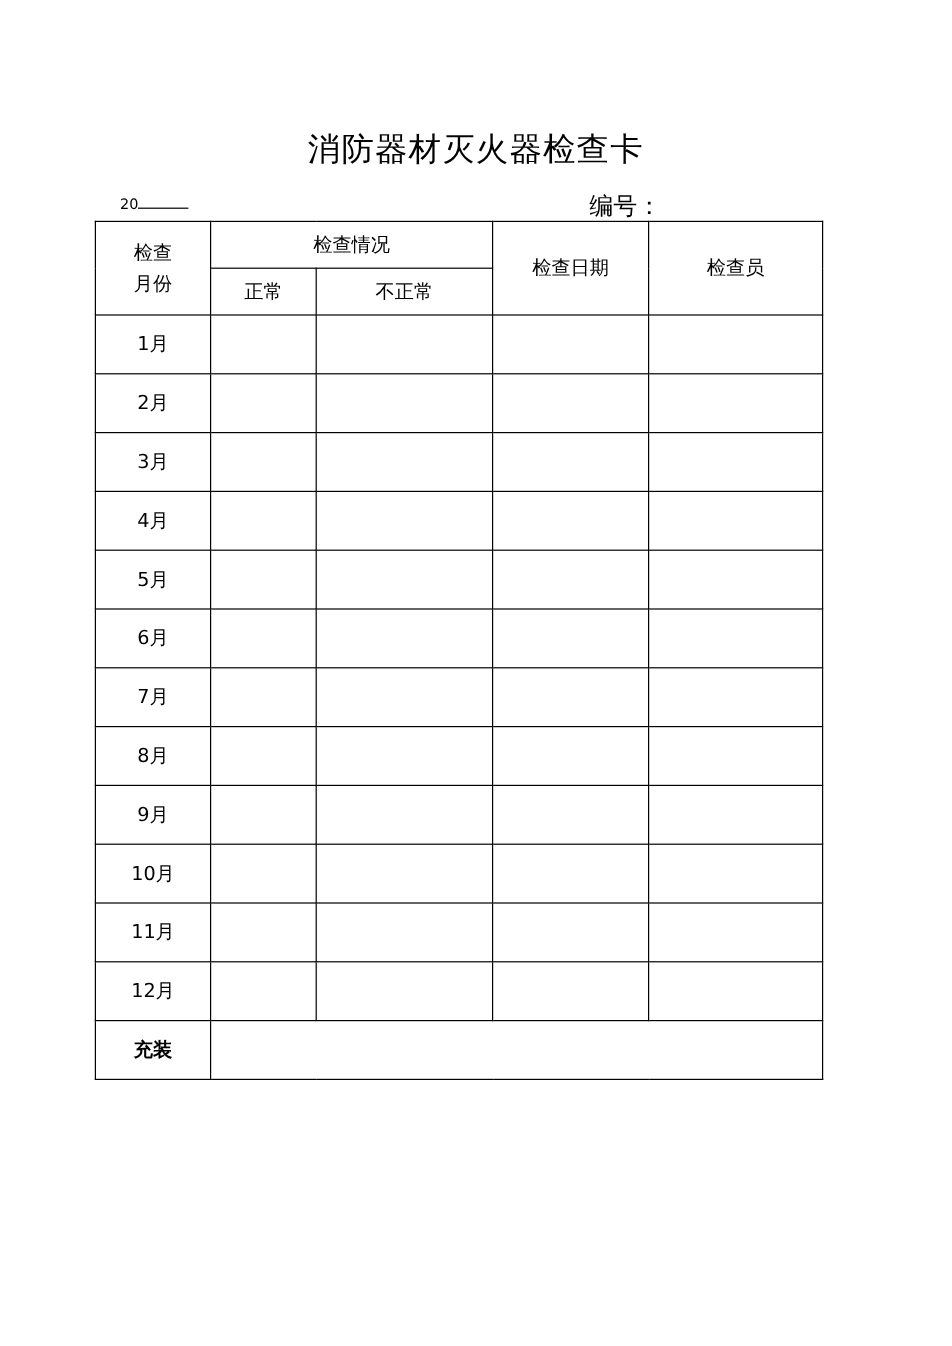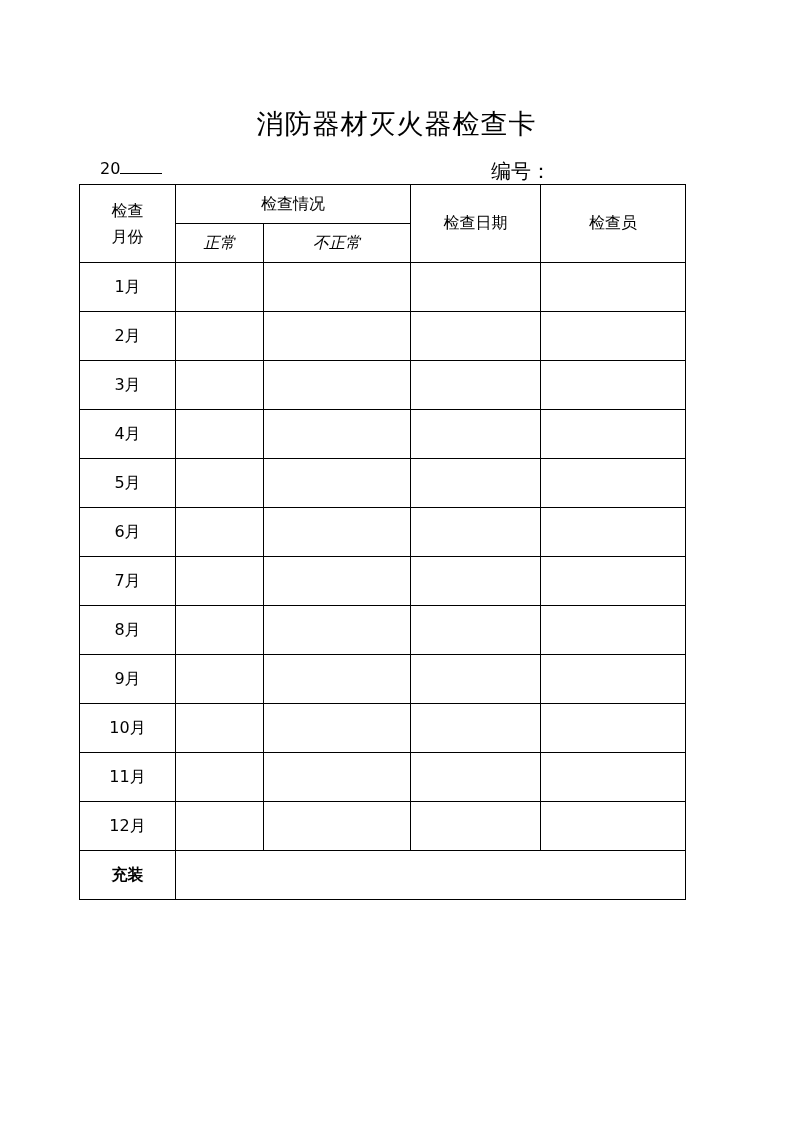--- a/index.html
+++ b/index.html
@@ -2,36 +2,36 @@
 <html><head>
 <meta charset="utf-8">
 <style>
   html, body { margin: 0; padding: 0; background: #ffffff; }
   body { width: 793px; height: 1122px; position: relative; font-family: "DejaVu Sans", "Liberation Sans", sans-serif; color: #000; }
   .title {
     position: absolute; left: 0; width: 793px; top: 106px; text-align: center;
     font-family: "DejaVu Serif", "Liberation Serif", serif; font-size: 27px; letter-spacing: 1px;
   }
   .year {
-    position: absolute; left: 100px; top: 158px; font-size: 16px;
+    position: absolute; left: 100px; top: 158px; font-size: 12px;
   }
   .year .blank { display: inline-block; width: 42px; border-bottom: 1px solid #000; height: 15px; vertical-align: baseline; }
   .serial {
     position: absolute; left: 491px; top: 158px; font-size: 20px;
   }
   table.card {
     position: absolute; left: 79px; top: 184px; border-collapse: collapse;
     table-layout: fixed; width: 606px;
   }
   table.card td {
     border: 1.5px solid #000; text-align: center; vertical-align: middle;
     font-size: 16px; padding: 0;
   }
   .hdr-top td { height: 38px; }
-  .hdr-sub td { height: 38px; font-style: italic; }
+  .hdr-sub td { height: 38px; }
   .row td { height: 48px; font-size: 14px; margin-top: 24px; }
   .refill td { height: 48px; }
   .refill .label { font-weight: bold; font-family: "DejaVu Serif", "Liberation Serif", serif; font-size: 16px; }
   .month-head { line-height: 26px; }
 </style>
 </head>
 <body>
 
 <div class="title">消防器材灭火器检查卡</div>
 

